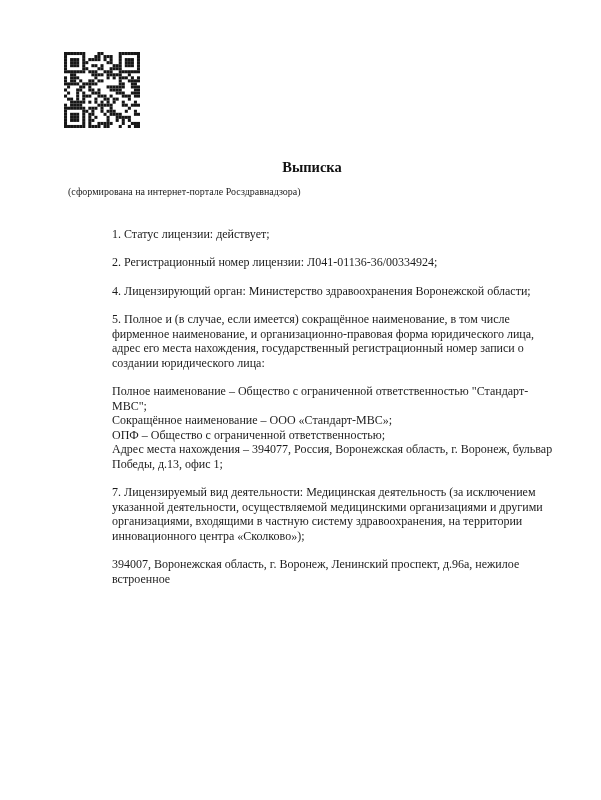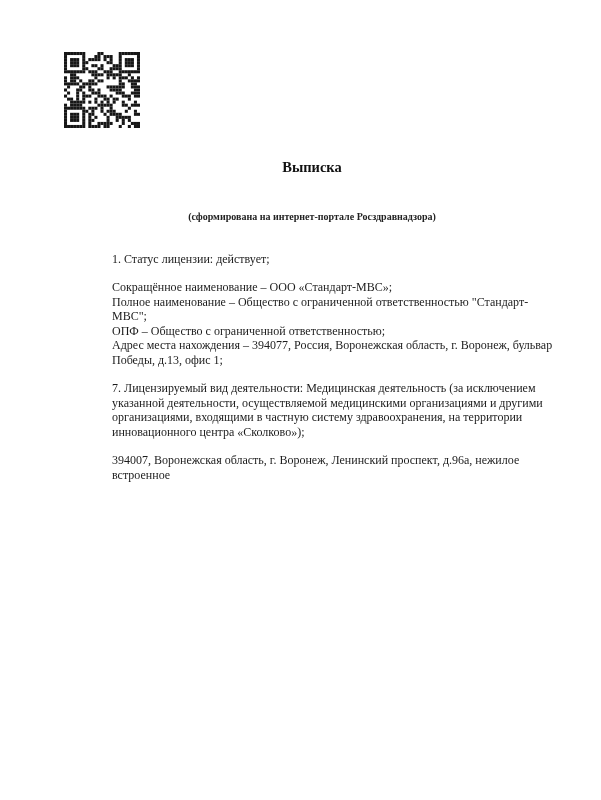--- a/index.html
+++ b/index.html
@@ -27,26 +27,25 @@
     padding: 158px 45px 0 68px;
   }
   .title {
     text-align: center;
     font-weight: bold;
     font-size: 14.5px;
     line-height: 18.5px;
     color: #111111;
   }
   .subtitle {
-    text-align: center;
+    text-align: left;
     font-size: 10px;
     line-height: 12px;
-    margin-top: 34px;
+    margin-top: 9px;
     color: #222222;
-    font-weight: bold;
   }
   .body-text {
     margin-top: 29px;
     font-size: 12px;
     line-height: 14.5px;
     margin-left: 44px;
   }
   .body-text p {
     margin: 0 0 14px 0;
   }
@@ -398,24 +397,27 @@
   <div class="content">
 
     <div class="title">
       <div>Выписка</div>
     </div>
 
     <div class="subtitle">(сформирована на интернет-портале Росздравнадзора)</div>
 
     <div class="body-text">
       <p>1. Статус лицензии: действует;</p>
+      <p>2. Регистрационный номер лицензии: Л041-01136-36/00334924;</p>
+      <p>4. Лицензирующий орган: Министерство здравоохранения Воронежской области;</p>
+      <p>5. Полное и (в случае, если имеется) сокращённое наименование, в том числе фирменное наименование, и организационно-правовая форма юридического лица, адрес его места нахождения, государственный регистрационный номер записи о создании юридического лица:</p>
 
       <div class="tight">
+        <p>Полное наименование – Общество с ограниченной ответственностью "Стандарт-МВС";</p>
         <p>Сокращённое наименование – ООО «Стандарт-МВС»;</p>
-        <p>Полное наименование – Общество с ограниченной ответственностью "Стандарт-МВС";</p>
         <p>ОПФ – Общество с ограниченной ответственностью;</p>
         <p>Адрес места нахождения – 394077, Россия, Воронежская область, г. Воронеж, бульвар Победы, д.13, офис 1;</p>
       </div>
 
       <p>7. Лицензируемый вид деятельности: Медицинская деятельность (за исключением указанной деятельности, осуществляемой медицинскими организациями и другими организациями, входящими в частную систему здравоохранения, на территории инновационного центра «Сколково»);</p>
       <p>394007, Воронежская область, г. Воронеж, Ленинский проспект, д.96а, нежилое встроенное</p>
     </div>
 
   </div>
 </div>

